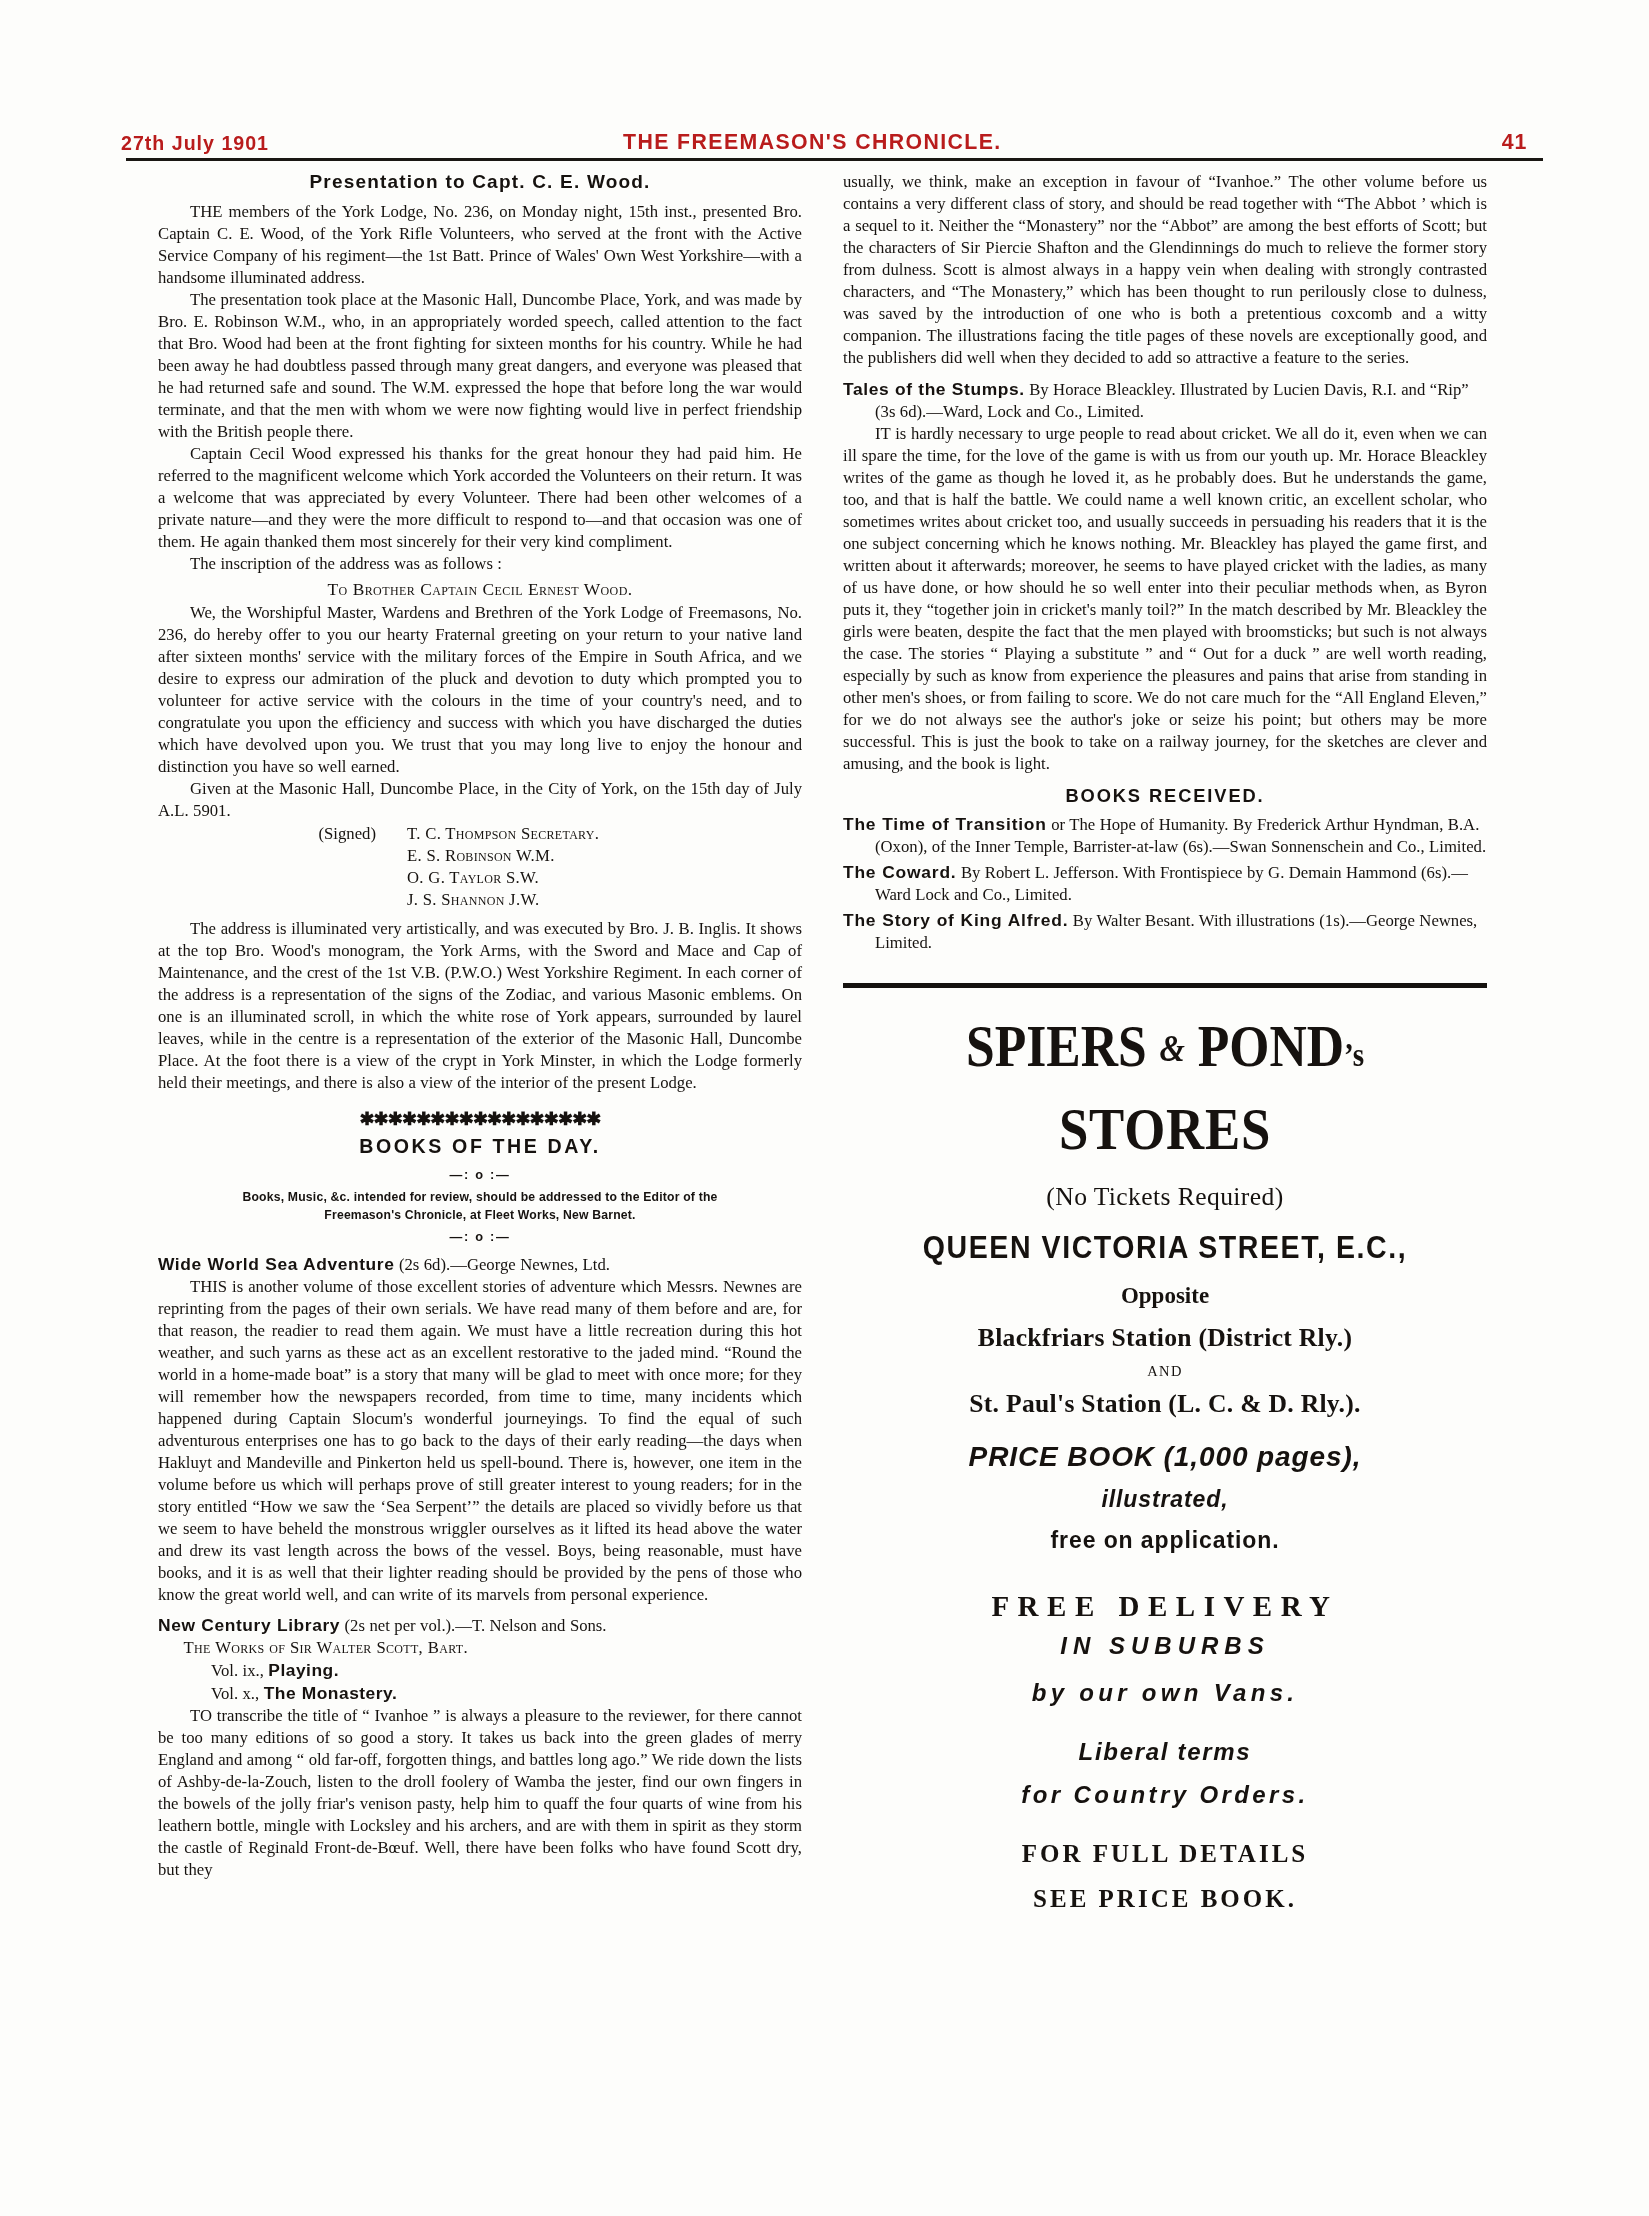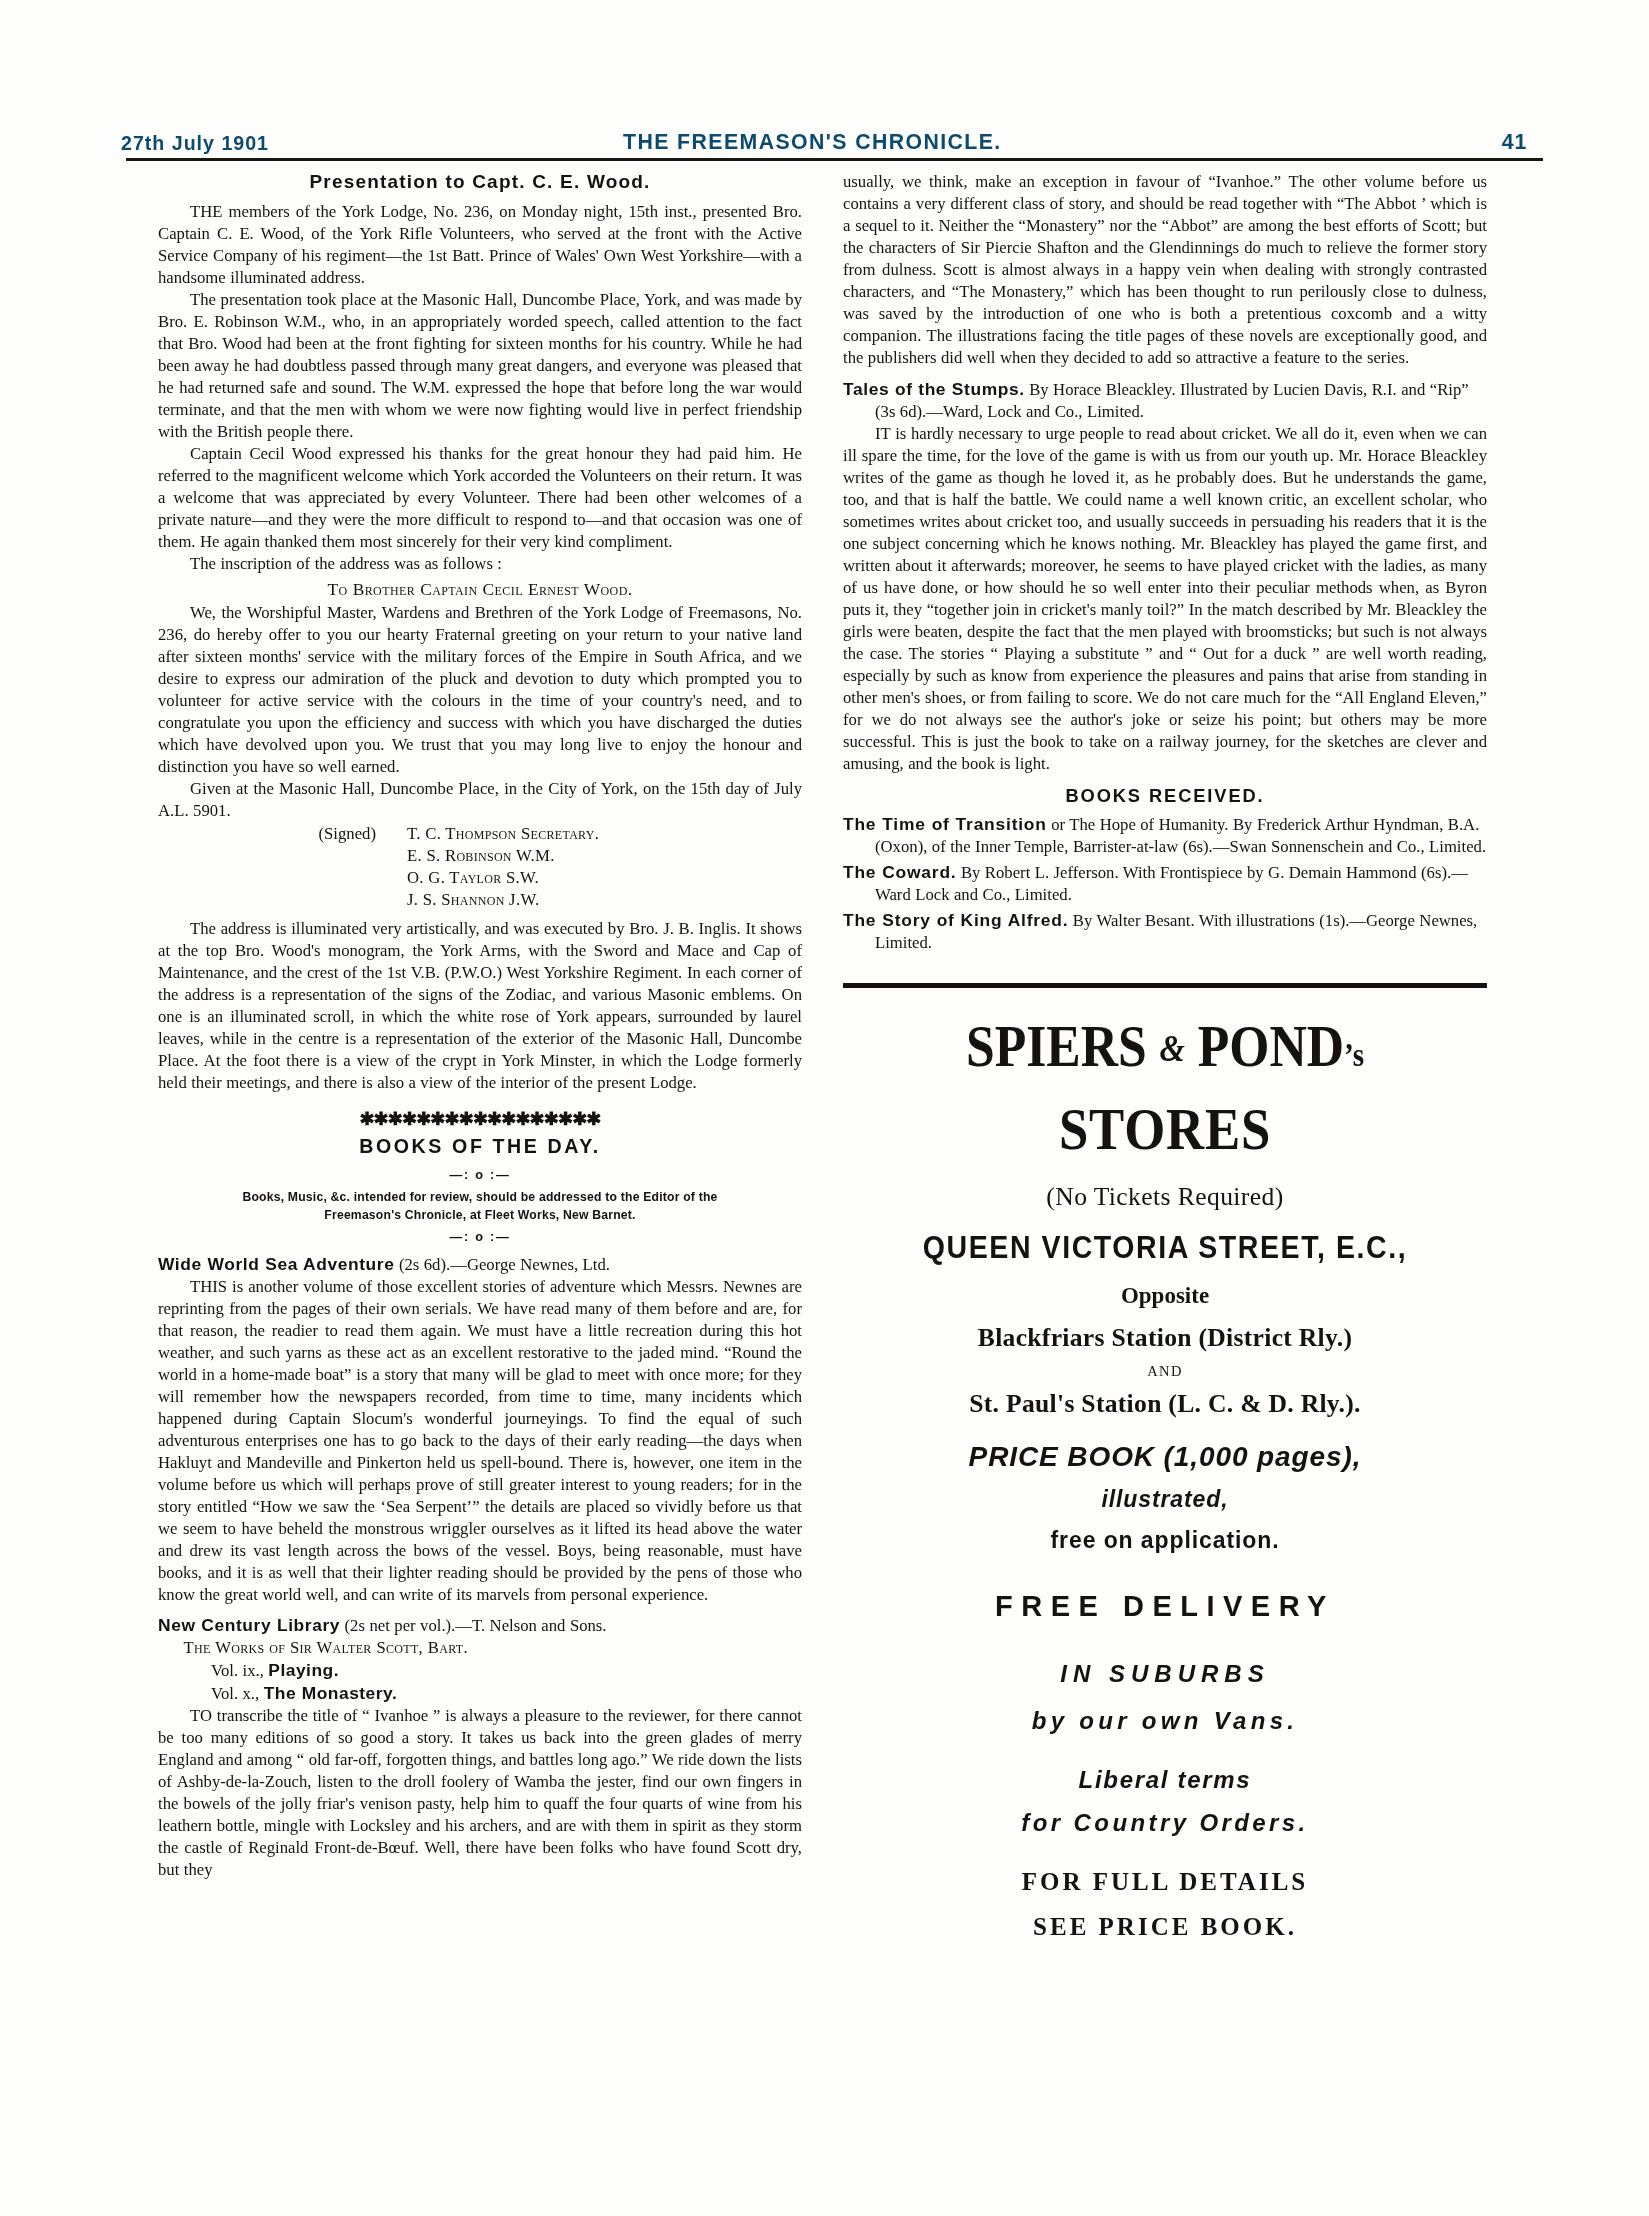--- a/index.html
+++ b/index.html
@@ -33,21 +33,21 @@
     height: 44px;
     display: flex;
     align-items: flex-end;
     justify-content: space-between;
   }
   .mast-date,
   .mast-title,
   .mast-page {
     font-family: "Liberation Sans", sans-serif;
     font-weight: bold;
-    color: #0c4a6e;
+    color: #b91c1c;
     letter-spacing: 1px;
   }
   .mast-date { font-size: 19.6px; padding-left: 19px; }
   .mast-title {
     font-size: 21.3px;
     letter-spacing: 1.4px;
     position: absolute;
     left: 50%;
     transform: translateX(-54%);
     bottom: 0;
@@ -332,25 +332,25 @@
     margin-bottom: 13.7px;
   }
   .ad-freeapp {
     font-family: "Liberation Sans", sans-serif;
     font-weight: bold;
     font-size: 23px;
     letter-spacing: 0.9px;
     margin-bottom: 36px;
   }
   .ad-freedel {
-    font-family: Liberation Sans, sans-serif;
+    font-family: Liberation Serif, serif;
     font-weight: bold;
     font-size: 29px;
     letter-spacing: 8.5px;
-    margin-bottom: 37px;
+    margin-bottom: 9px;
   }
   .ad-suburbs {
     font-family: "Liberation Sans", sans-serif;
     font-weight: bold;
     font-style: italic;
     font-size: 24px;
     letter-spacing: 6px;
     margin-bottom: 19px;
   }
   .ad-vans {

